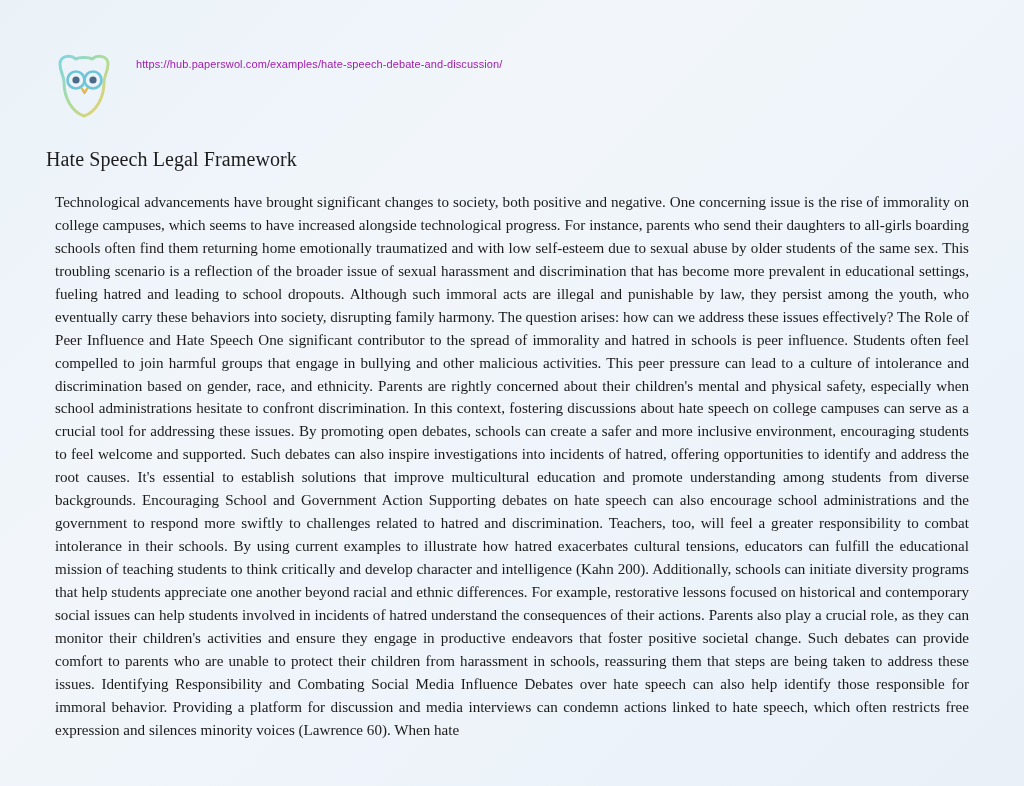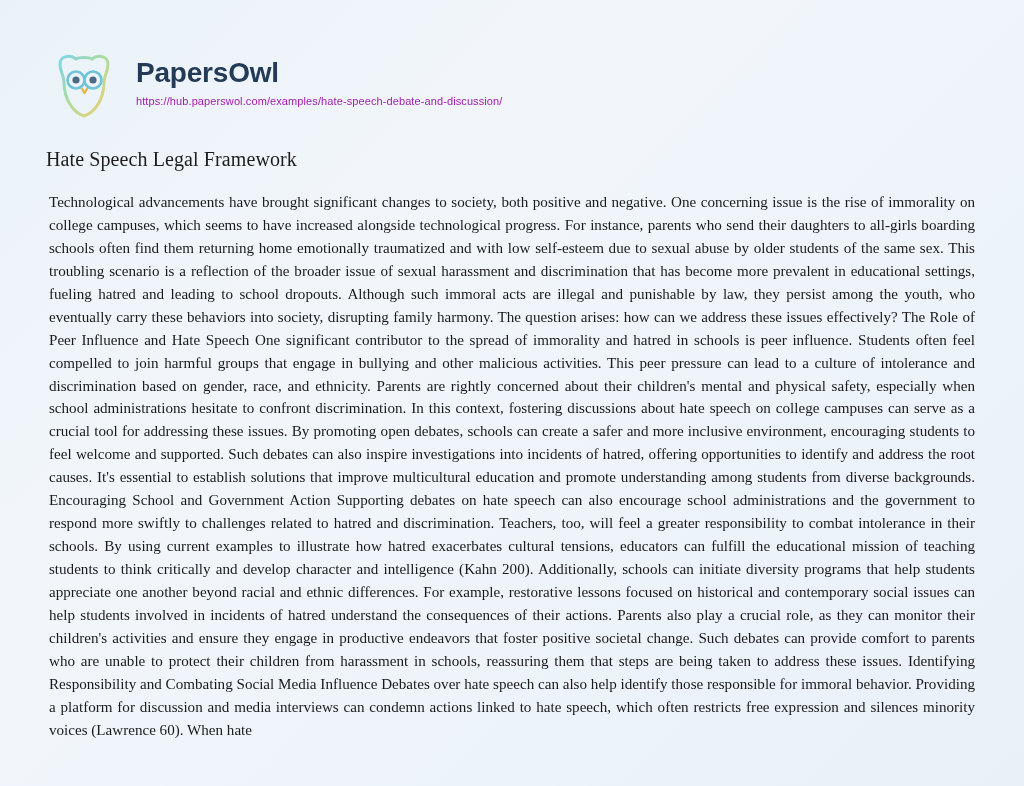--- a/index.html
+++ b/index.html
@@ -64,21 +64,21 @@
     letter-spacing: 0.1px;
   }
   .doc-body {
     font-family: "Liberation Serif", serif;
     font-size: 15.1px;
     line-height: 1.52;
     color: #1a1a1a;
     text-align: justify;
     padding-left: 2px;
     padding-right: 2px;
-    margin: 3px;
+    margin: 9px;
     hyphens: none;
   }
 </style>
 </head>
 <body>
 
 <div class="page">
 
   <div class="header">
     <div class="logo-mark">
@@ -92,21 +92,20 @@
         </defs>
         <path d="M12 14 C12 6 22 4 28 9 C31 7 41 7 44 9 C50 4 60 6 60 14 C60 22 56 26 56 32 C56 48 48 62 36 66 C24 62 16 48 16 32 C16 26 12 22 12 14 Z" fill="none" stroke="url(#owlgrad)" stroke-width="3"></path>
         <circle cx="28" cy="30" r="8.5" fill="none" stroke="#6fc5d8" stroke-width="2.6"></circle>
         <circle cx="45" cy="30" r="8.5" fill="none" stroke="#6fc5d8" stroke-width="2.6"></circle>
         <circle cx="28" cy="30" r="3.6" fill="#4c6b86"></circle>
         <circle cx="45" cy="30" r="3.6" fill="#4c6b86"></circle>
         <path d="M33.5 38 L36.5 43 L39.5 38" fill="none" stroke="#e0b84f" stroke-width="2.4" stroke-linejoin="round"></path>
       </svg>
     </div>
     <div class="brand-block">
-      <div class="brand-name">PapersOwl</div>
       <div class="brand-url">https://hub.paperswol.com/examples/hate-speech-debate-and-discussion/</div>
     </div>
   </div>
 
   <h1 class="doc-title">Hate Speech Legal Framework</h1>
 
   <p class="doc-body">Technological advancements have brought significant changes to society, both positive and negative. One concerning issue is the rise of immorality on college campuses, which seems to have increased alongside technological progress. For instance, parents who send their daughters to all-girls boarding schools often find them returning home emotionally traumatized and with low self-esteem due to sexual abuse by older students of the same sex. This troubling scenario is a reflection of the broader issue of sexual harassment and discrimination that has become more prevalent in educational settings, fueling hatred and leading to school dropouts. Although such immoral acts are illegal and punishable by law, they persist among the youth, who eventually carry these behaviors into society, disrupting family harmony. The question arises: how can we address these issues effectively? The Role of Peer Influence and Hate Speech One significant contributor to the spread of immorality and hatred in schools is peer influence. Students often feel compelled to join harmful groups that engage in bullying and other malicious activities. This peer pressure can lead to a culture of intolerance and discrimination based on gender, race, and ethnicity. Parents are rightly concerned about their children's mental and physical safety, especially when school administrations hesitate to confront discrimination. In this context, fostering discussions about hate speech on college campuses can serve as a crucial tool for addressing these issues. By promoting open debates, schools can create a safer and more inclusive environment, encouraging students to feel welcome and supported. Such debates can also inspire investigations into incidents of hatred, offering opportunities to identify and address the root causes. It's essential to establish solutions that improve multicultural education and promote understanding among students from diverse backgrounds. Encouraging School and Government Action Supporting debates on hate speech can also encourage school administrations and the government to respond more swiftly to challenges related to hatred and discrimination. Teachers, too, will feel a greater responsibility to combat intolerance in their schools. By using current examples to illustrate how hatred exacerbates cultural tensions, educators can fulfill the educational mission of teaching students to think critically and develop character and intelligence (Kahn 200). Additionally, schools can initiate diversity programs that help students appreciate one another beyond racial and ethnic differences. For example, restorative lessons focused on historical and contemporary social issues can help students involved in incidents of hatred understand the consequences of their actions. Parents also play a crucial role, as they can monitor their children's activities and ensure they engage in productive endeavors that foster positive societal change. Such debates can provide comfort to parents who are unable to protect their children from harassment in schools, reassuring them that steps are being taken to address these issues. Identifying Responsibility and Combating Social Media Influence Debates over hate speech can also help identify those responsible for immoral behavior. Providing a platform for discussion and media interviews can condemn actions linked to hate speech, which often restricts free expression and silences minority voices (Lawrence 60). When hate</p>
 
 </div>
 

